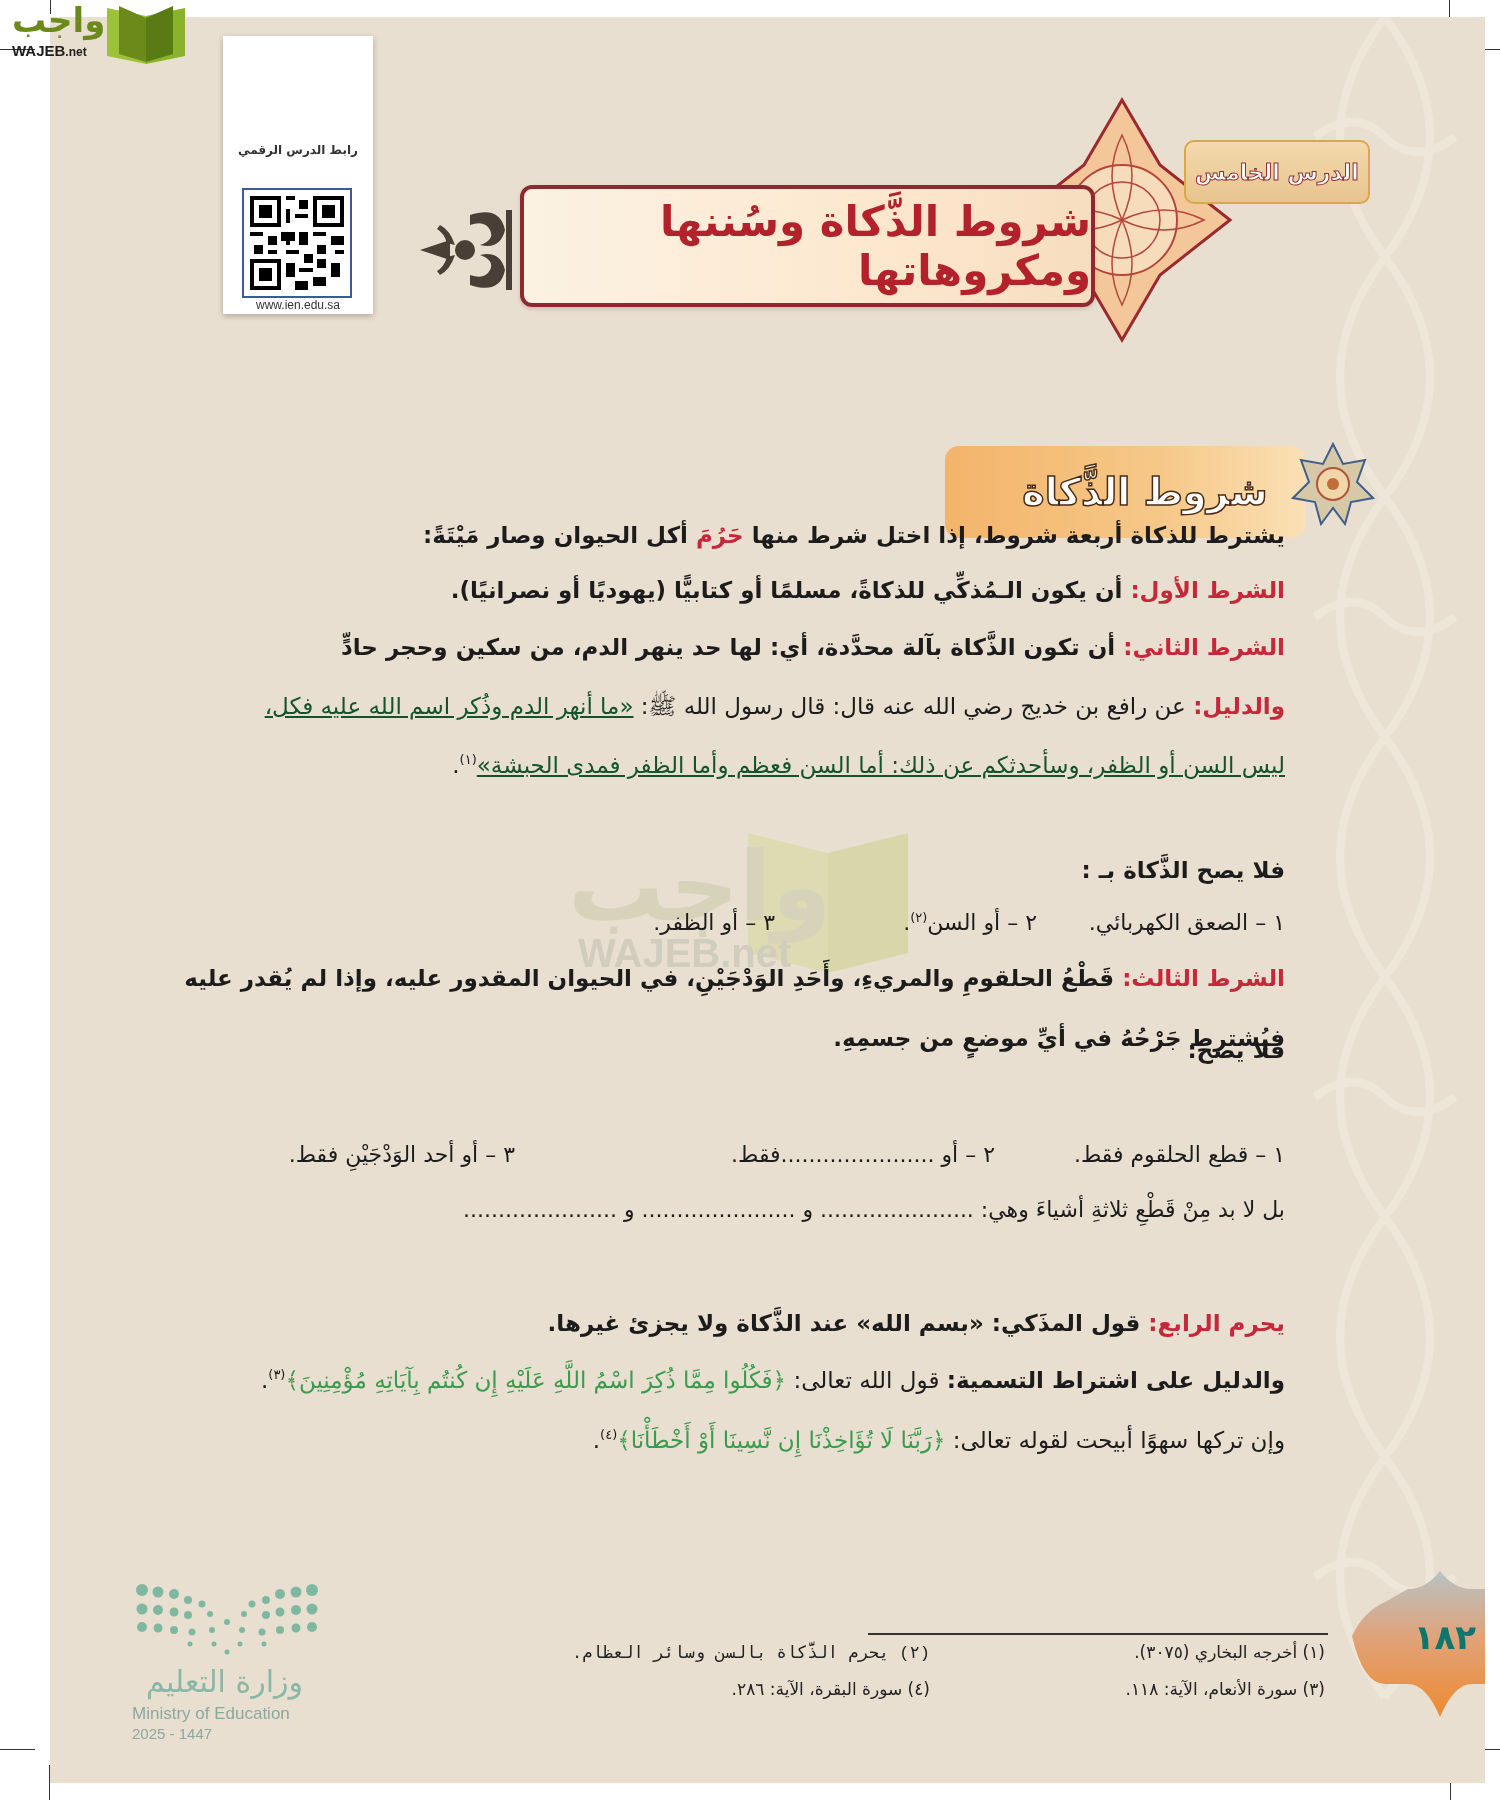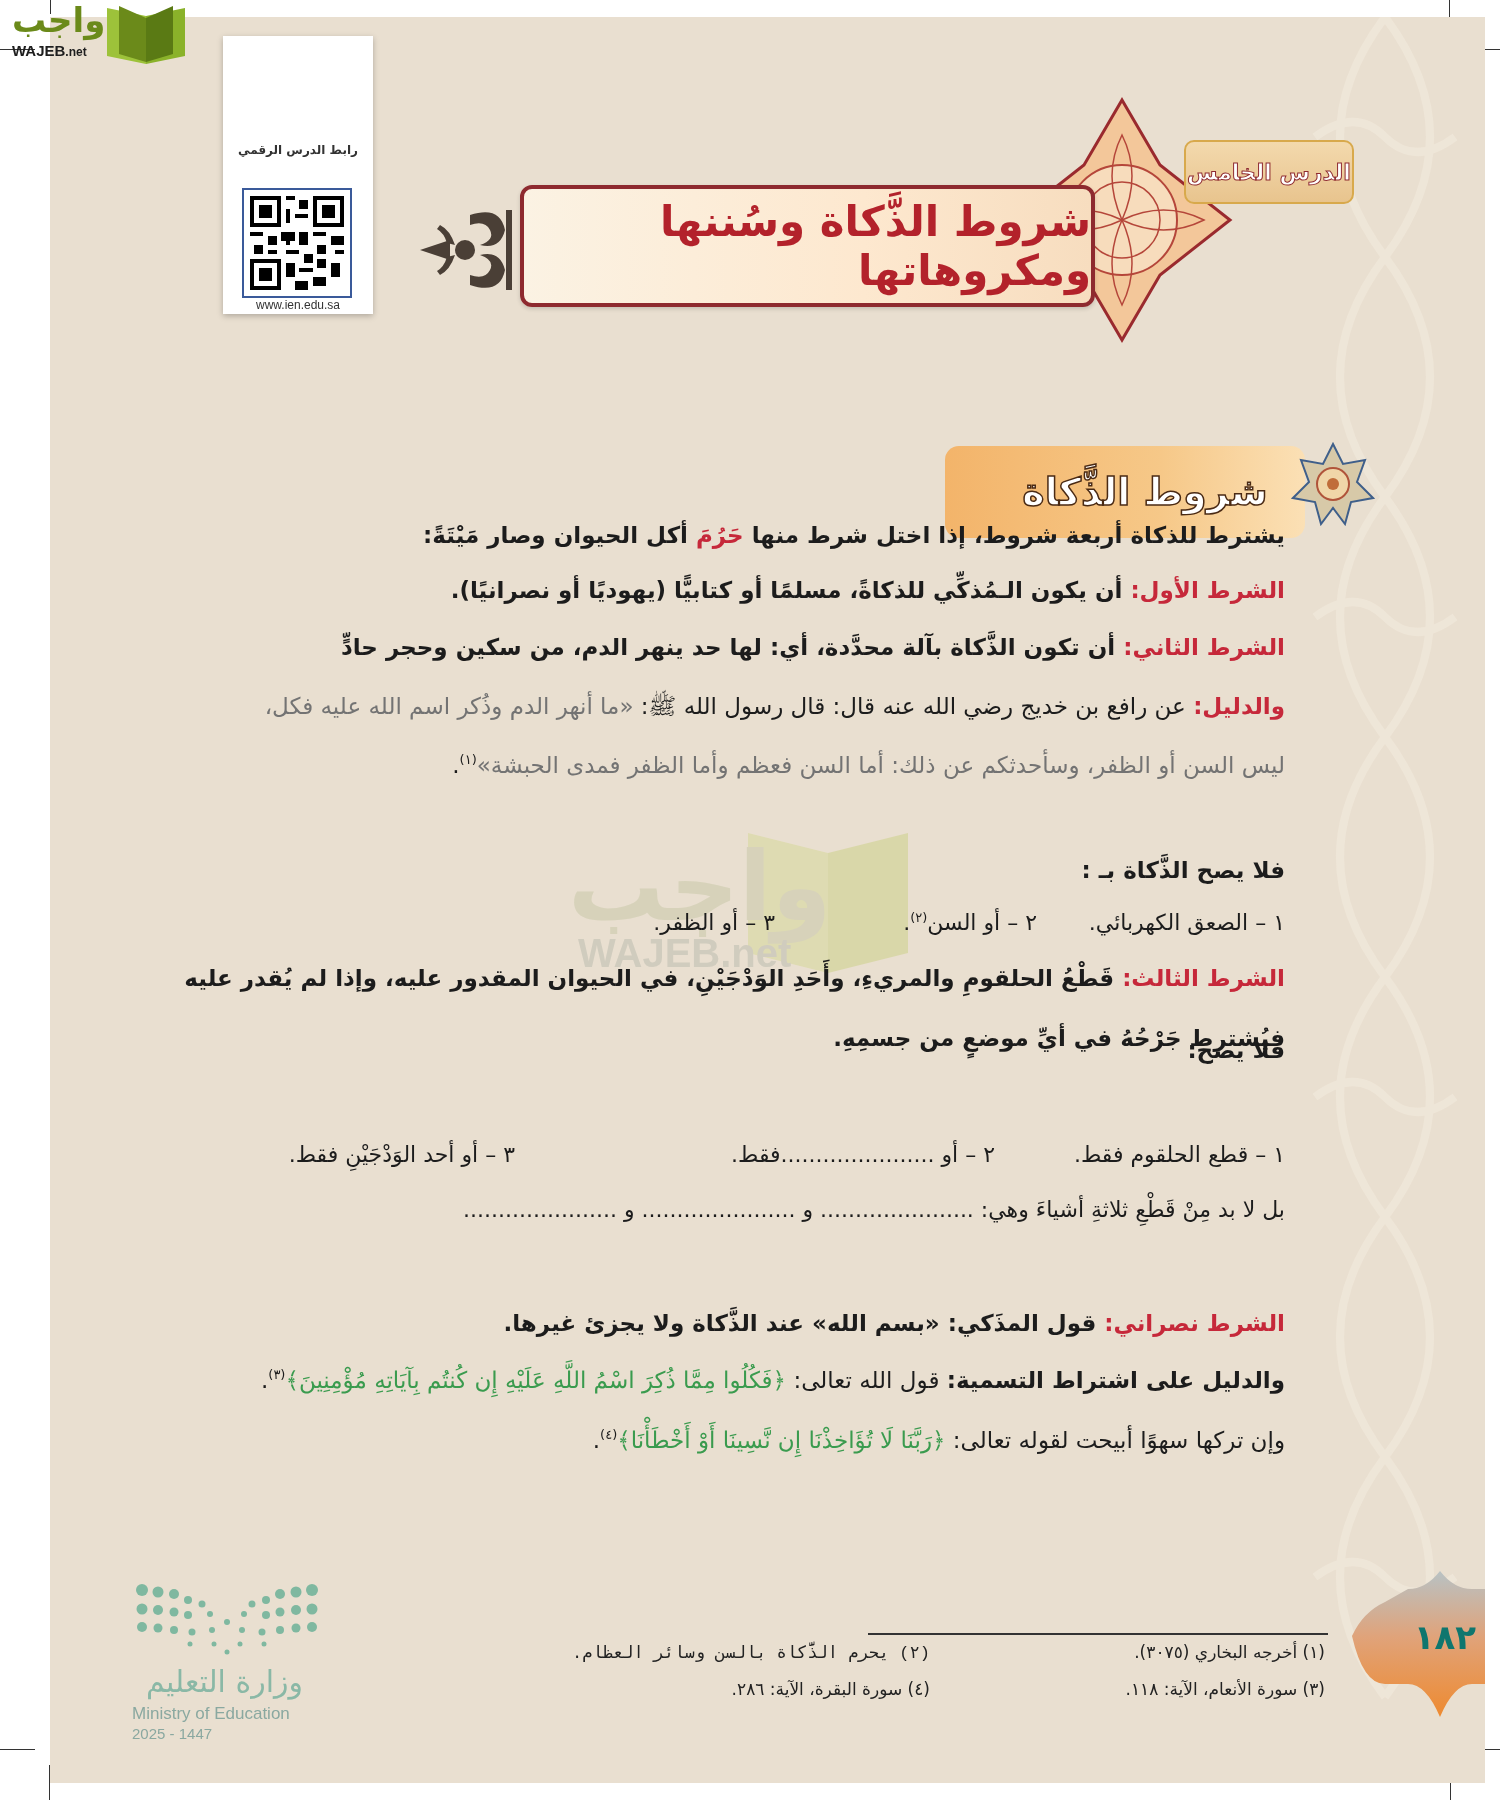--- a/index.html
+++ b/index.html
@@ -41,21 +41,21 @@
   .title-box {
     position: absolute; left: 110px; top: 90px; width: 575px; height: 122px;
     border: 4px solid #8e2a2f; border-radius: 12px;
     background: linear-gradient(90deg, #fbf2e3 0%, #fde8cf 60%, #f7ddbf 100%);
     display: flex; align-items: center; justify-content: center;
     box-shadow: 0 2px 4px rgba(0,0,0,0.15);
   }
   .title-text { font: bold 42px "DejaVu Sans", sans-serif; color: #b3222b; direction: rtl; }
   .title-rosette { position: absolute; left: 600px; top: 0; width: 225px; height: 250px; }
   .lesson-badge {
-    position: absolute; left: 774px; top: 45px; width: 170px; height: 64px;
+    position: absolute; left: 774px; top: 45px; width: 186px; height: 64px;
     border: 2px solid #d8a94c; border-radius: 10px;
     background: linear-gradient(180deg, #f3d9ad 0%, #e8c48e 100%);
     display: flex; align-items: center; justify-content: center;
   }
   .lesson-badge-text { font: bold 22px "DejaVu Sans", sans-serif; color: #fff; -webkit-text-stroke: 1px #8e2a2f; direction: rtl; }
 
   
   .section-header { position: absolute; left: 895px; top: 425px; width: 430px; height: 80px; }
   .section-bar {
     position: absolute; left: 0; top: 4px; width: 360px; height: 92px; border-radius: 14px;
@@ -68,21 +68,21 @@
   
   .body-text {
     position: absolute; right: 200px; width: 1080px;
     direction: rtl; text-align: center;
     font-family: "DejaVu Sans", sans-serif; color: #1c1c1c;
   }
   .line { position: absolute; right: 0; white-space: nowrap; font-size: 23px; font-weight: bold; }
   .line.reg { font-weight: normal; }
   .lbl { color: #c6283a; font-weight: bold; }
   .red { color: #c6283a; }
-  .blue { color: #737373; font-weight: normal; }
+  .blue { color: #14532d; font-weight: normal; text-decoration: underline; }
   .green { color: #3a9b4e; font-weight: normal; font-family: "DejaVu Serif", serif; }
   sup { font-size: 13px; font-weight: normal; }
 
   .list-row { position: absolute; right: 0; width: 1080px; height: 30px; font-size: 22px; font-weight: normal; }
   .list-row span { position: absolute; white-space: nowrap; }
 
   
   .watermark { position: absolute; left: 498px; top: 806px; width: 460px; height: 160px; opacity: 0.55; z-index: 0; pointer-events: none; }
   .wm-ar { position: absolute; left: 20px; top: 8px; font: bold 96px "DejaVu Sans", sans-serif; color: #c9c9a9; direction: rtl; }
   .wm-en { position: absolute; left: 30px; top: 108px; font: bold 40px "Liberation Sans", sans-serif; color: #bdbdb0; }
@@ -273,21 +273,21 @@
       <span style="right:0;">١ – قطع الحلقوم فقط.</span>
       <span style="right:290px;">٢ – أو ......................فقط.</span>
       <span style="right:770px;">٣ – أو أحد الوَدْجَيْنِ فقط.</span>
     </div>
 
     <div class="list-row" style="top:1180px;">
       <span style="right:0;">بل لا بد مِنْ قَطْعِ ثلاثةِ أشياءَ وهي: ......................  و  ......................  و  ......................</span>
     </div>
 
     <div class="line" style="top:1293px;">
-      <span class="lbl">الشرط نصراني:</span><span> قول المذَكي: «بسم الله» عند الذَّكاة ولا يجزئ غيرها.</span>
+      <span class="lbl">يحرم الرابع:</span><span> قول المذَكي: «بسم الله» عند الذَّكاة ولا يجزئ غيرها.</span>
     </div>
 
     <div class="line" style="top:1350px;">
       <span>والدليل على اشتراط التسمية:</span><span style="font-weight:normal;"> قول الله تعالى: </span><span class="green">﴿فَكُلُوا مِمَّا ذُكِرَ اسْمُ اللَّهِ عَلَيْهِ إِن كُنتُم بِآيَاتِهِ مُؤْمِنِينَ﴾</span><sup>(٣)</sup><span style="font-weight:normal;">.</span>
     </div>
 
     <div class="line reg" style="top:1410px;">
       <span>وإن تركها سهوًا أبيحت لقوله تعالى: </span><span class="green">﴿رَبَّنَا لَا تُؤَاخِذْنَا إِن نَّسِينَا أَوْ أَخْطَأْنَا﴾</span><sup>(٤)</sup><span>.</span>
     </div>
   </div>

